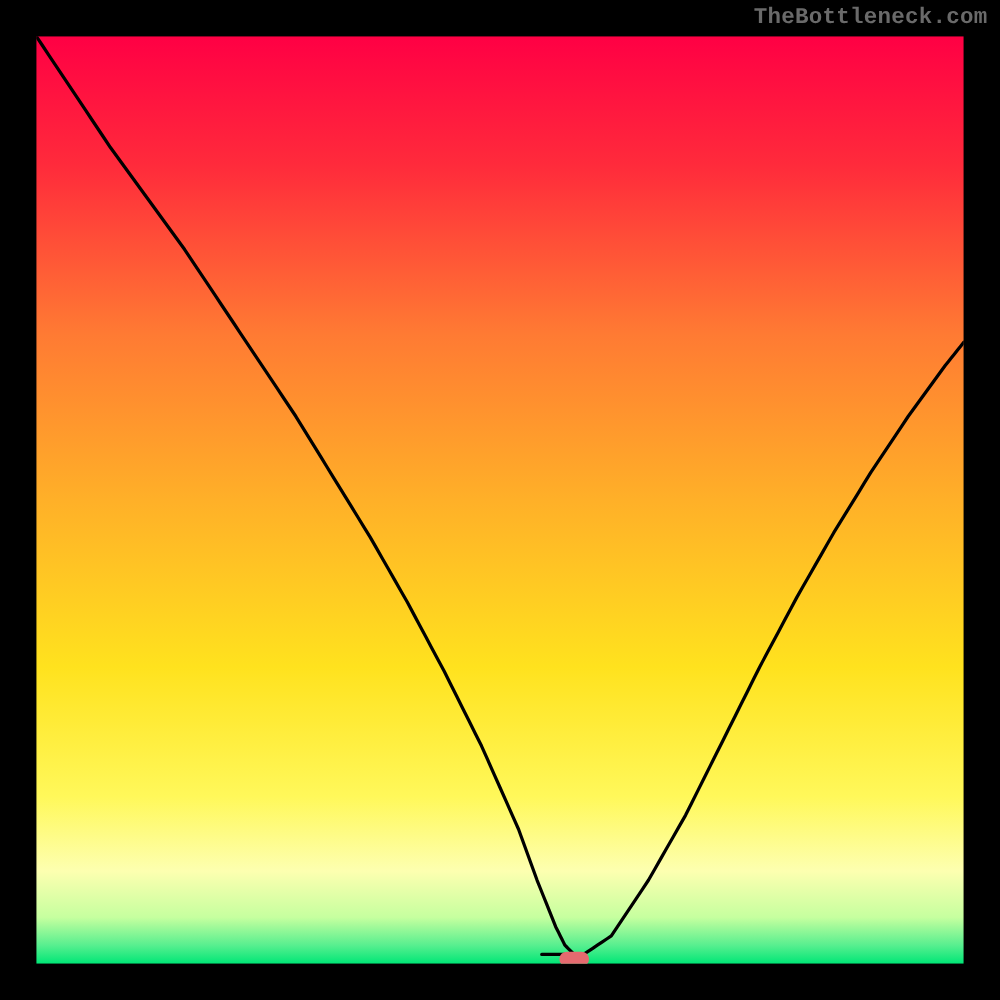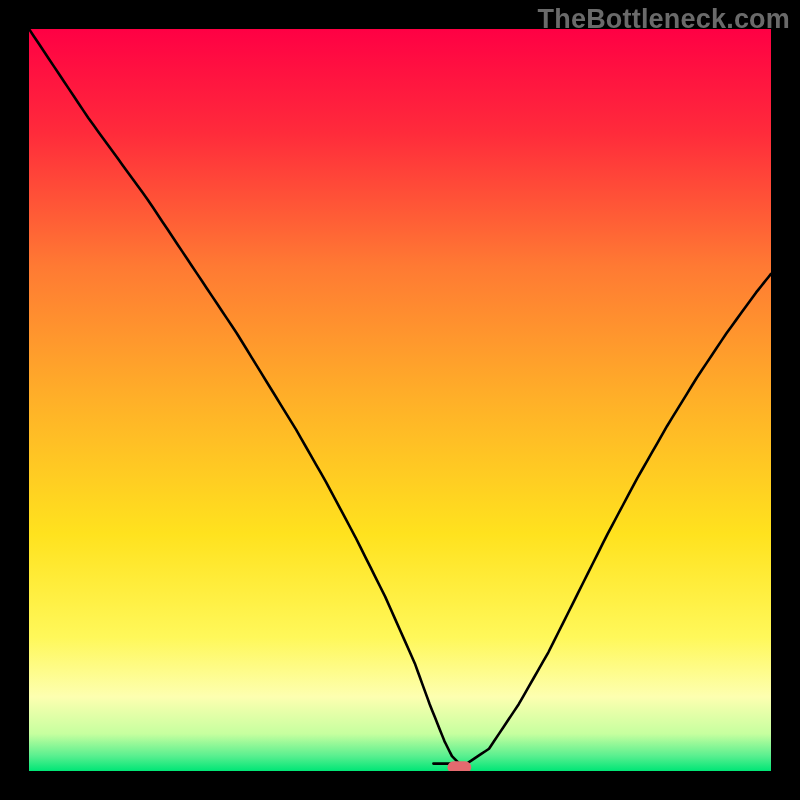--- a/index.html
+++ b/index.html
@@ -14,24 +14,25 @@
     position: relative;
     width: 800px;
     height: 800px;
     background: #000;
   }
   .watermark {
     position: absolute;
     top: 4px;
     right: 10px;
     color: #6a6a6a;
-    font-size: 27px;
+    font-size: 18px;
     font-weight: 600;
     letter-spacing: 0.2px;
     z-index: 5;
+    font-family: Liberation Mono, monospace;
   }
   svg.plot {
     position: absolute;
     left: 29px;
     top: 29px;
     width: 742px;
     height: 742px;
   }
 </style>
 </head>

